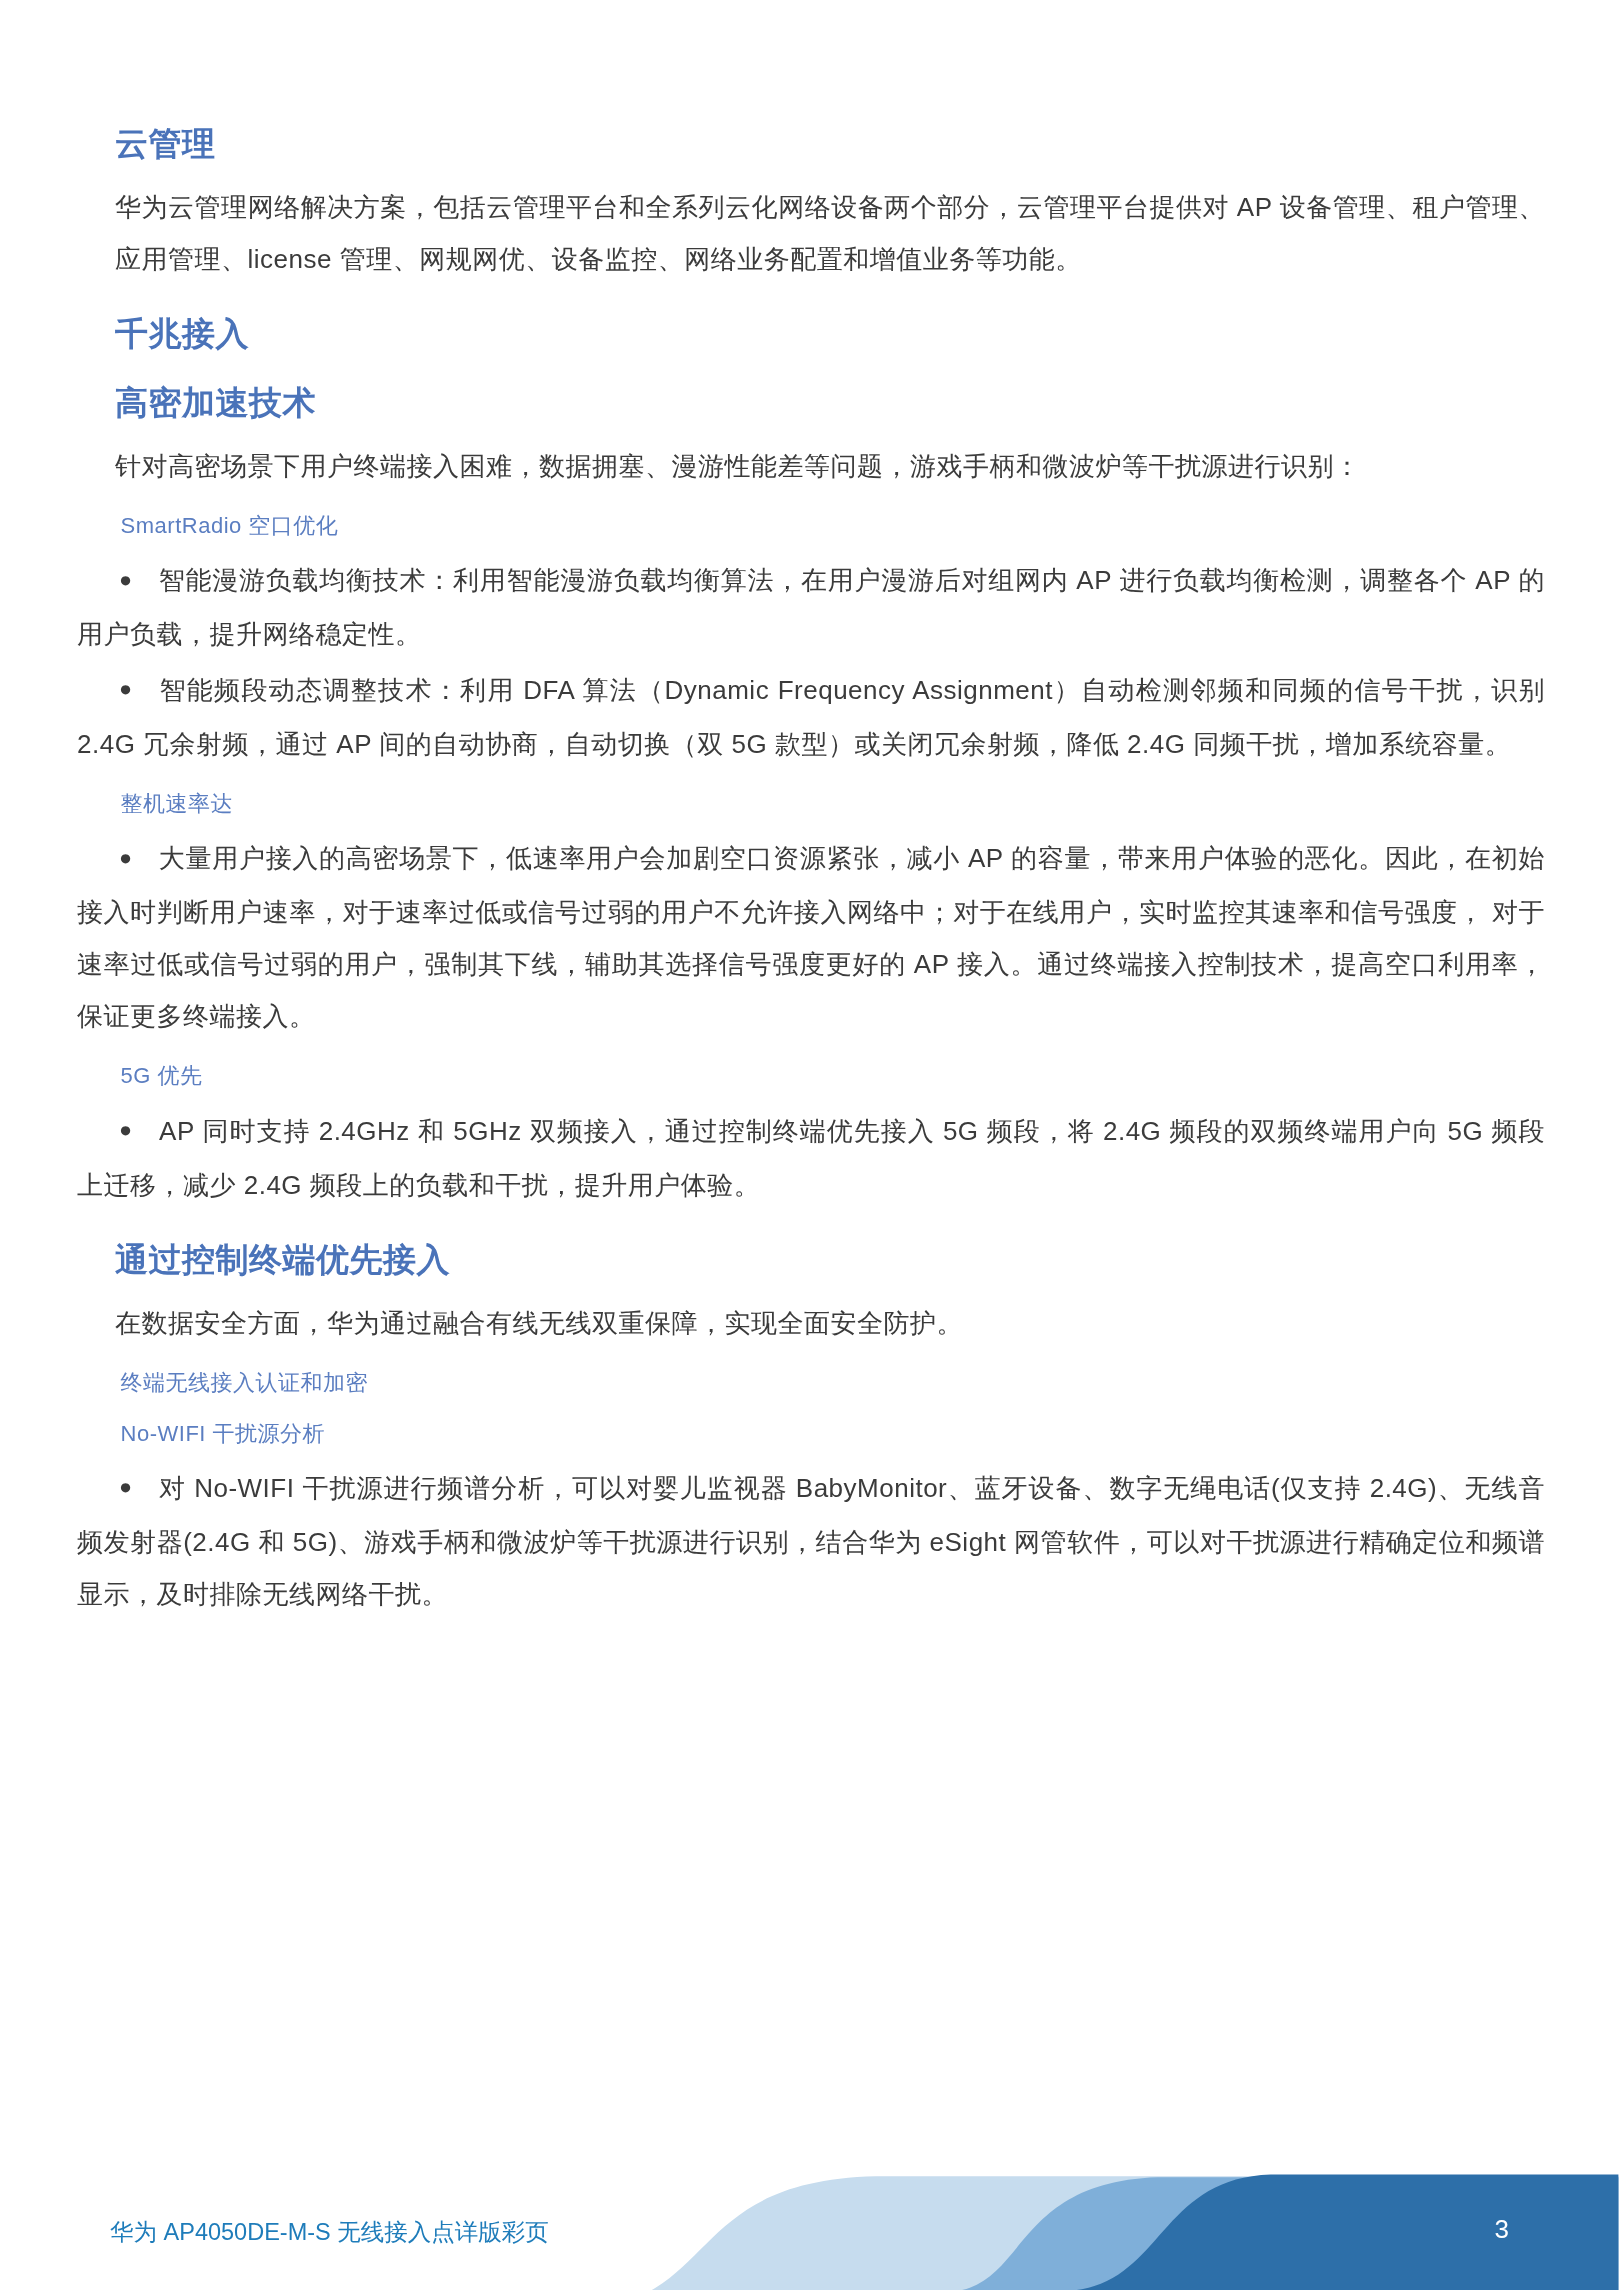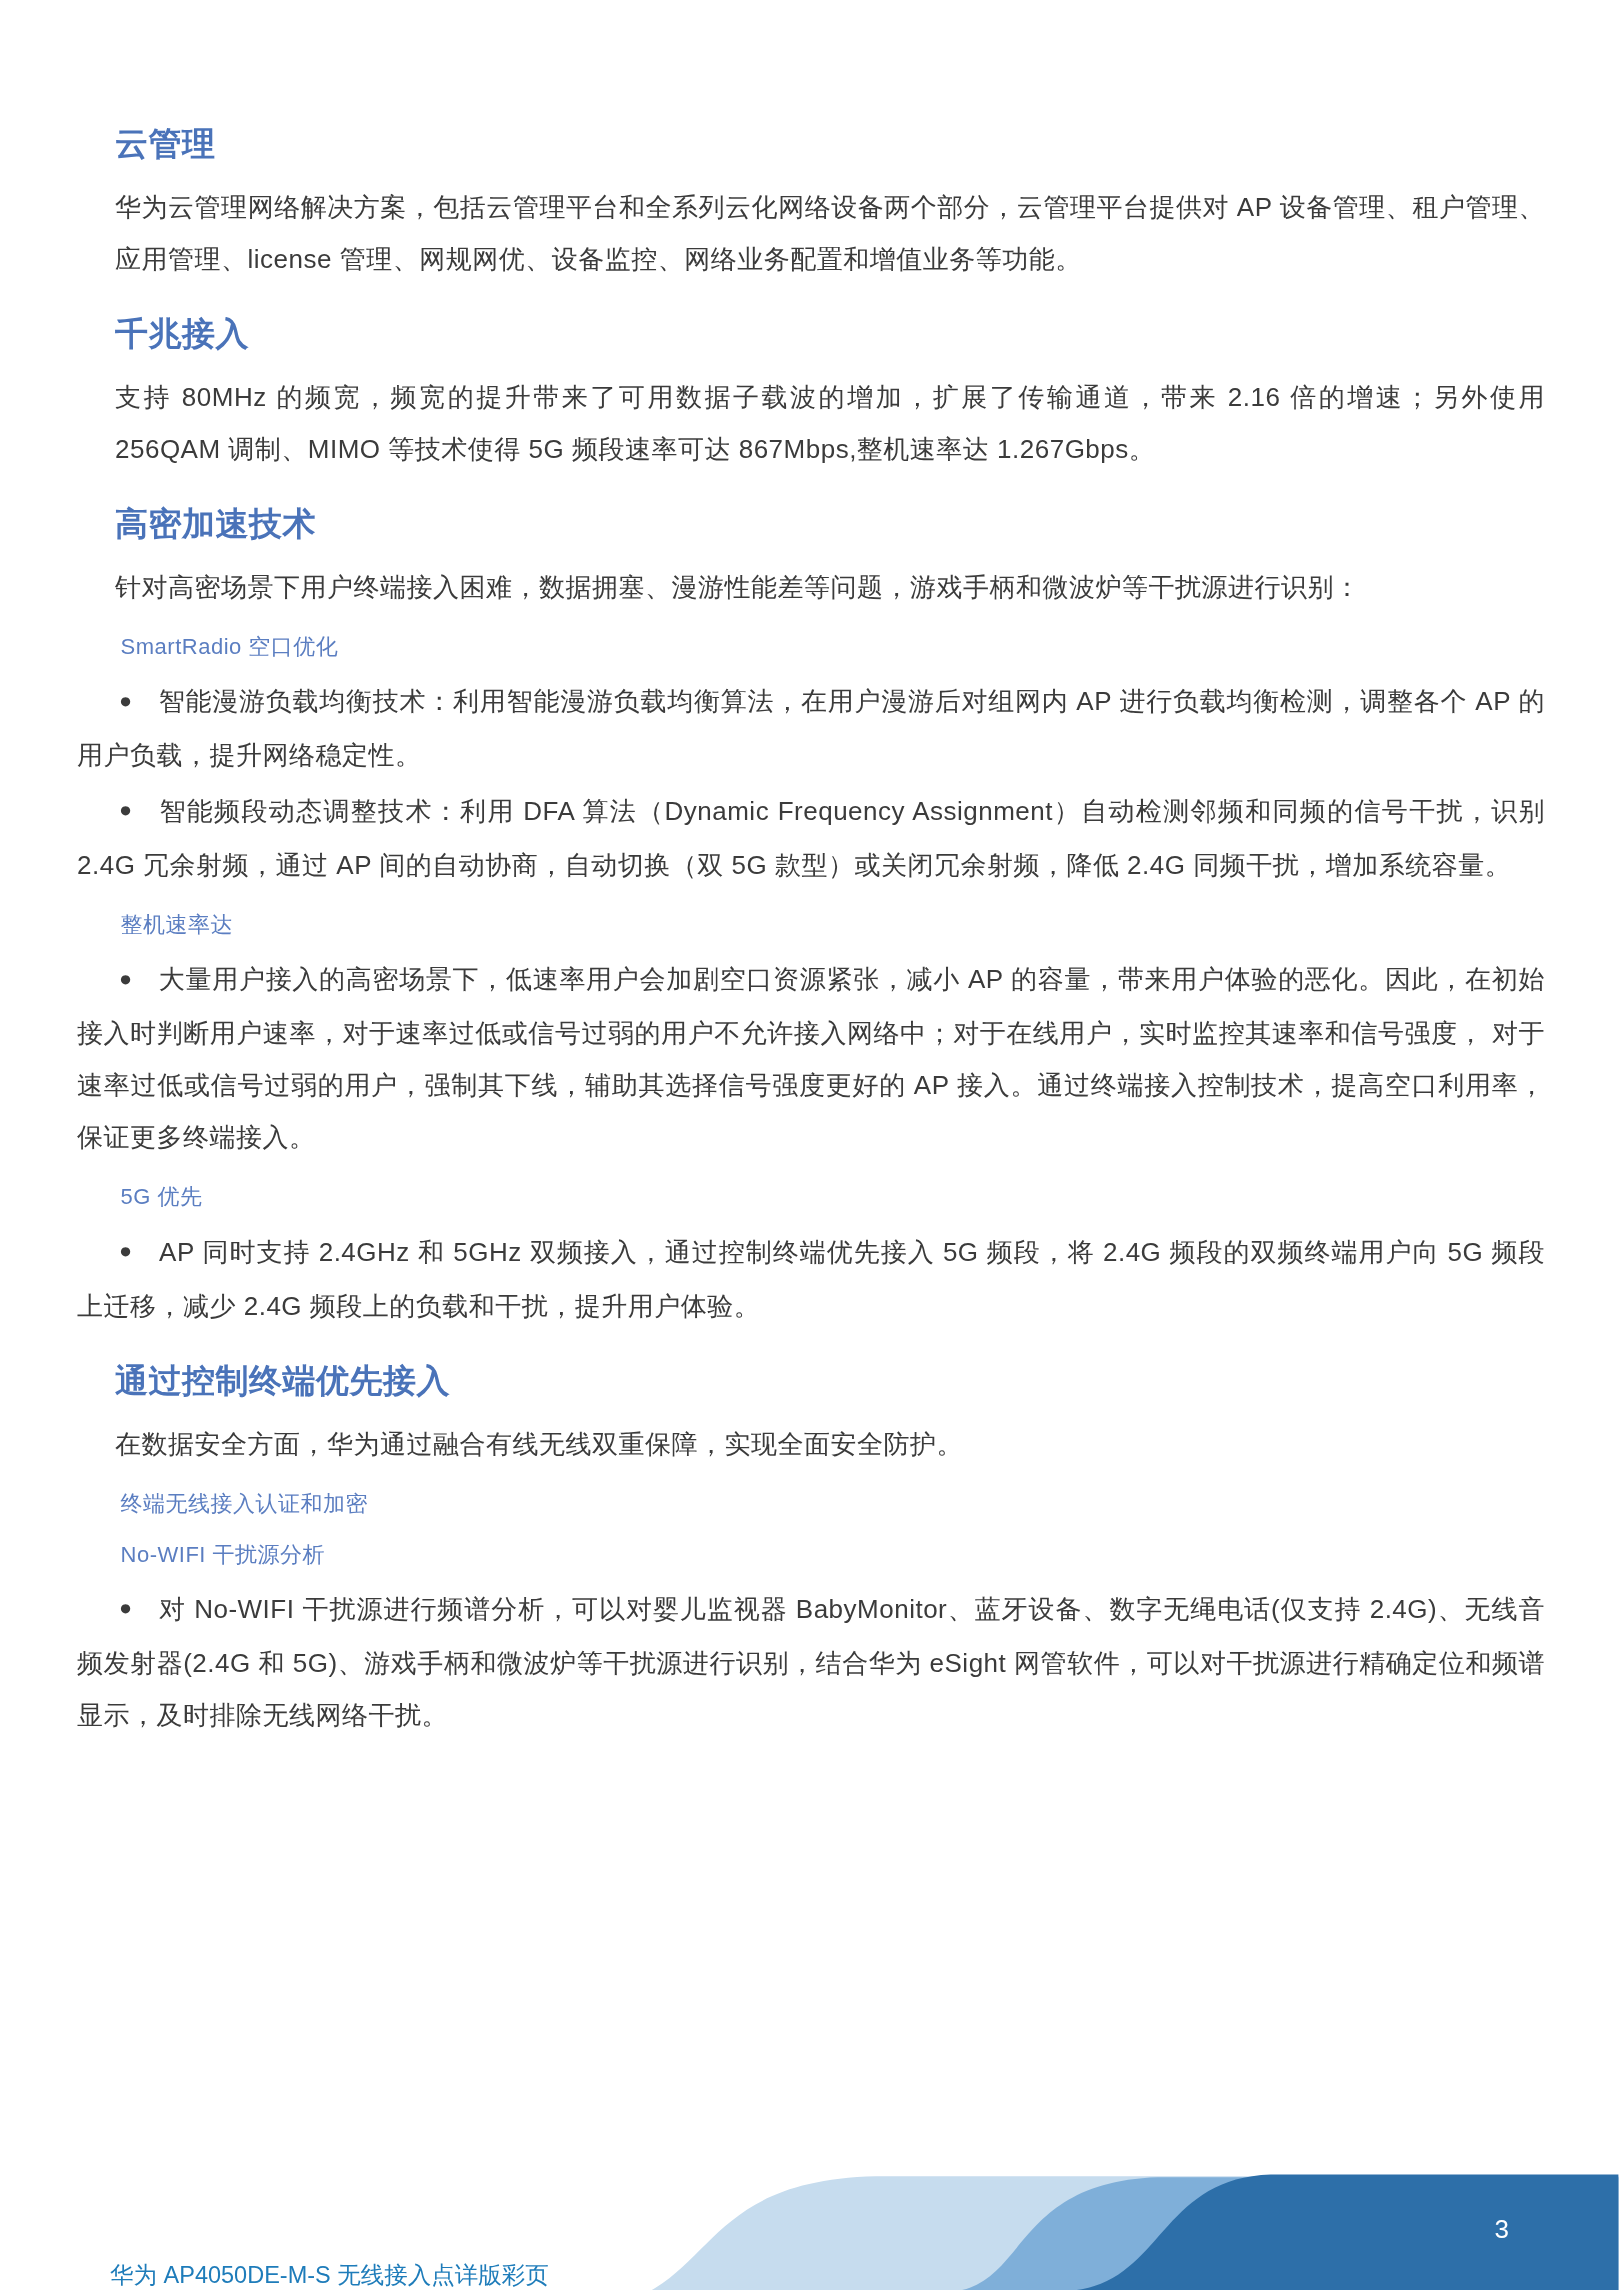--- a/index.html
+++ b/index.html
@@ -51,40 +51,38 @@
     left:0;bottom:0;
     width:1620px;height:188px;
   }
   .footer svg{position:absolute;left:0;top:0;display:block;}
   .footer-title{
     position:absolute;
     left:110px;top:113px;
     font-size:23.5px;
     color:var(--footer-text,#1e7cba);
     white-space:nowrap;
-    margin-top:43px;
   }
   .page-number{
     position:absolute;
     right:111px;top:111px;
     font-size:26px;
     color:#ffffff;
   }
 </style>
 </head>
 <body>
 
 <div class="page">
   <div class="content">
 
     <h2 class="sec">云管理</h2>
     <p class="para">华为云管理网络解决方案，包括云管理平台和全系列云化网络设备两个部分，云管理平台提供对 AP 设备管理、租户管理、应用管理、license 管理、网规网优、设备监控、网络业务配置和增值业务等功能。</p>
 
     <h2 class="sec">千兆接入</h2>
-    <p class="para">支持 80MHz 的频宽，频宽的提升带来了可用数据子载波的增加，扩展了传输通道，带来 2.16 倍的增速；另外使用 256QAM 调制、MIMO 等技术使得 5G 频段速率可达 867Mbps,整机速率达 1.267Gbps。</p>
 
     <h2 class="sec">高密加速技术</h2>
     <p class="para">针对高密场景下用户终端接入困难，数据拥塞、漫游性能差等问题，游戏手柄和微波炉等干扰源进行识别：</p>
 
     <p class="subh">SmartRadio 空口优化</p>
 
     <p class="bullet"><span class="dot">●</span><span>智能漫游负载均衡技术：利用智能漫游负载均衡算法，在用户漫游后对组网内 AP 进行负载均衡检测，调整各个 AP 的用户负载，提升网络稳定性。</span></p>
     <p class="bullet"><span class="dot">●</span><span>智能频段动态调整技术：利用 DFA 算法（Dynamic Frequency Assignment）自动检测邻频和同频的信号干扰，识别 2.4G 冗余射频，通过 AP 间的自动协商，自动切换（双 5G 款型）或关闭冗余射频，降低 2.4G 同频干扰，增加系统容量。</span></p>
 
     <p class="subh">整机速率达</p>

